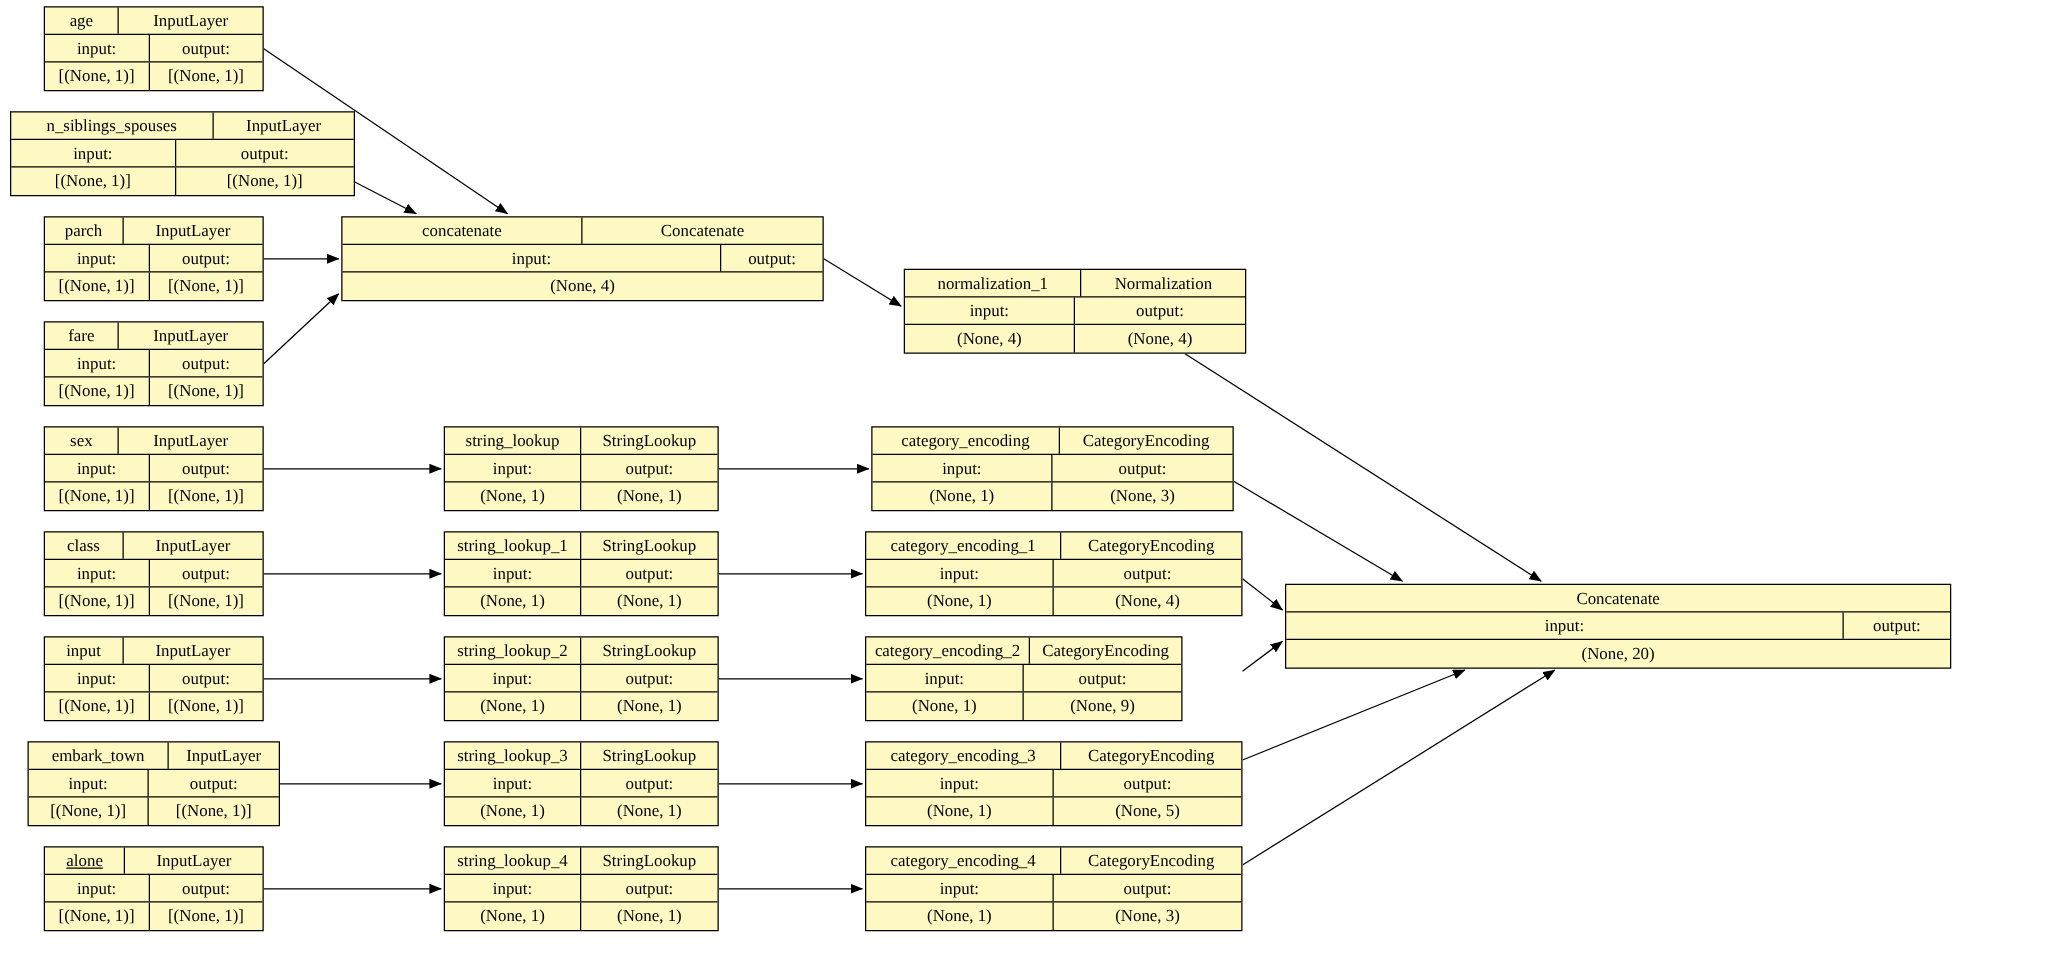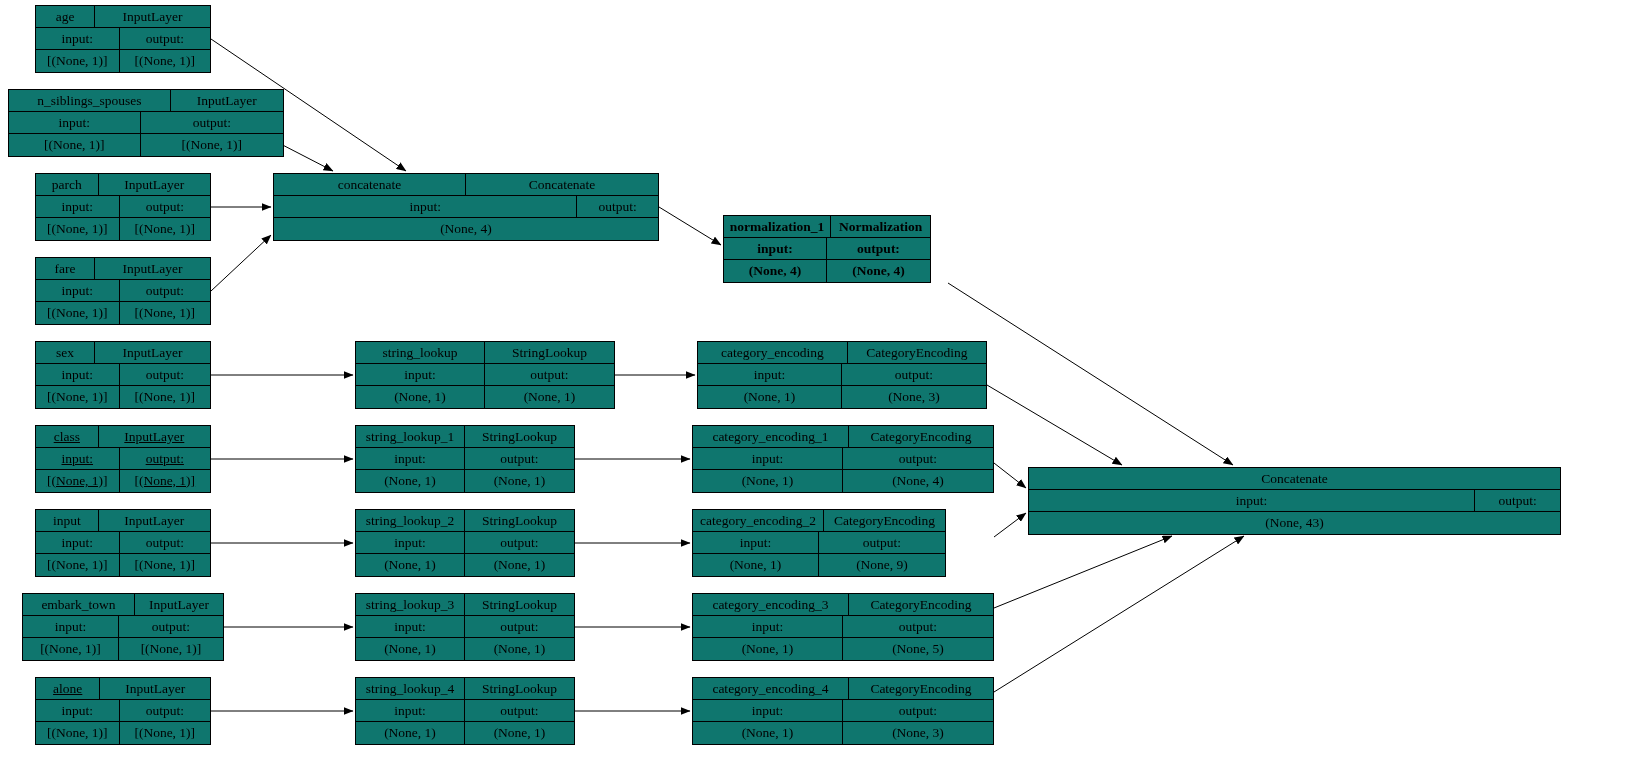--- a/index.html
+++ b/index.html
@@ -21,21 +21,21 @@
     position: absolute;
     left: 0;
     top: 0;
     pointer-events: none;
   }
   .node {
     position: absolute;
     box-sizing: border-box;
     height: 68px;
     border: 1px solid #000000;
-    background: #0f766e;
+    background: #fef9c3;
   }
   .row {
     display: flex;
     height: 22px;
     box-sizing: border-box;
     line-height: 21px;
   }
   .row-title, .row-mid {
     border-bottom: 1px solid #000000;
   }
@@ -152,21 +152,21 @@
     </div>
     <div class="row row-mid">
       <div class="cell cell-left" style="width: 48%;">input:</div>
       <div class="cell cell-right">output:</div>
     </div>
     <div class="row row-last">
       <div class="cell cell-left" style="width: 48%;">[(None, 1)]</div>
       <div class="cell cell-right">[(None, 1)]</div>
     </div>
   </div>
-    <div class="node" style="left: 35px; top: 425px; width: 176px; text-decoration: underline;">
+    <div class="node" style="left: 35px; top: 425px; width: 176px;">
     <div class="row row-title">
       <div class="cell cell-left" style="width: 36%;">class</div>
       <div class="cell cell-right">InputLayer</div>
     </div>
     <div class="row row-mid">
       <div class="cell cell-left" style="width: 48%;">input:</div>
       <div class="cell cell-right">output:</div>
     </div>
     <div class="row row-last">
       <div class="cell cell-left" style="width: 48%;">[(None, 1)]</div>
@@ -221,35 +221,35 @@
       <div class="cell cell-right">Concatenate</div>
     </div>
     <div class="row row-mid">
       <div class="cell cell-left" style="width: 79%;">input:</div>
       <div class="cell cell-right">output:</div>
     </div>
     <div class="row row-last">
       <div class="cell cell-right">(None, 4)</div>
     </div>
   </div>
-    <div class="node" style="left: 723px; top: 215px; width: 208px; font-weight: bold;">
+    <div class="node" style="left: 723px; top: 215px; width: 274px;">
     <div class="row row-title">
       <div class="cell cell-left" style="width: 52%;">normalization_1</div>
       <div class="cell cell-right">Normalization</div>
     </div>
     <div class="row row-mid">
       <div class="cell cell-left" style="width: 50%;">input:</div>
       <div class="cell cell-right">output:</div>
     </div>
     <div class="row row-last">
       <div class="cell cell-left" style="width: 50%;">(None, 4)</div>
       <div class="cell cell-right">(None, 4)</div>
     </div>
   </div>
-    <div class="node" style="left: 355px; top: 341px; width: 260px;">
+    <div class="node" style="left: 355px; top: 341px; width: 220px;">
     <div class="row row-title">
       <div class="cell cell-left" style="width: 50%;">string_lookup</div>
       <div class="cell cell-right">StringLookup</div>
     </div>
     <div class="row row-mid">
       <div class="cell cell-left" style="width: 50%;">input:</div>
       <div class="cell cell-right">output:</div>
     </div>
     <div class="row row-last">
       <div class="cell cell-left" style="width: 50%;">(None, 1)</div>
@@ -384,16 +384,16 @@
   </div>
     <div class="node" style="left: 1028px; top: 467px; width: 533px;">
     <div class="row row-title">
       <div class="cell cell-right">Concatenate</div>
     </div>
     <div class="row row-mid">
       <div class="cell cell-left" style="width: 84%;">input:</div>
       <div class="cell cell-right">output:</div>
     </div>
     <div class="row row-last">
-      <div class="cell cell-right">(None, 43)</div>
+      <div class="cell cell-right">(None, 20)</div>
     </div>
   </div>
   </div>
 
 </body></html>

